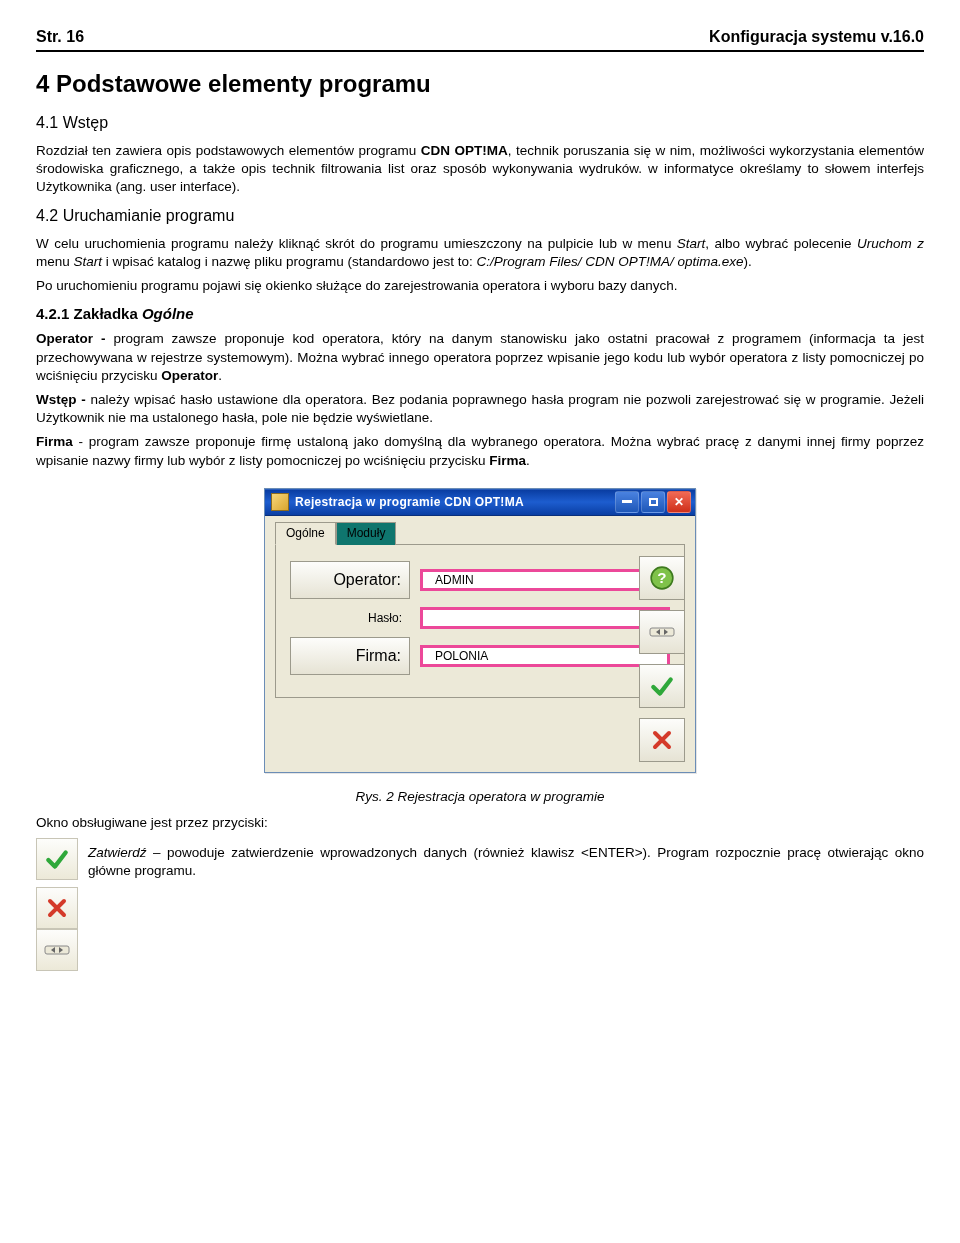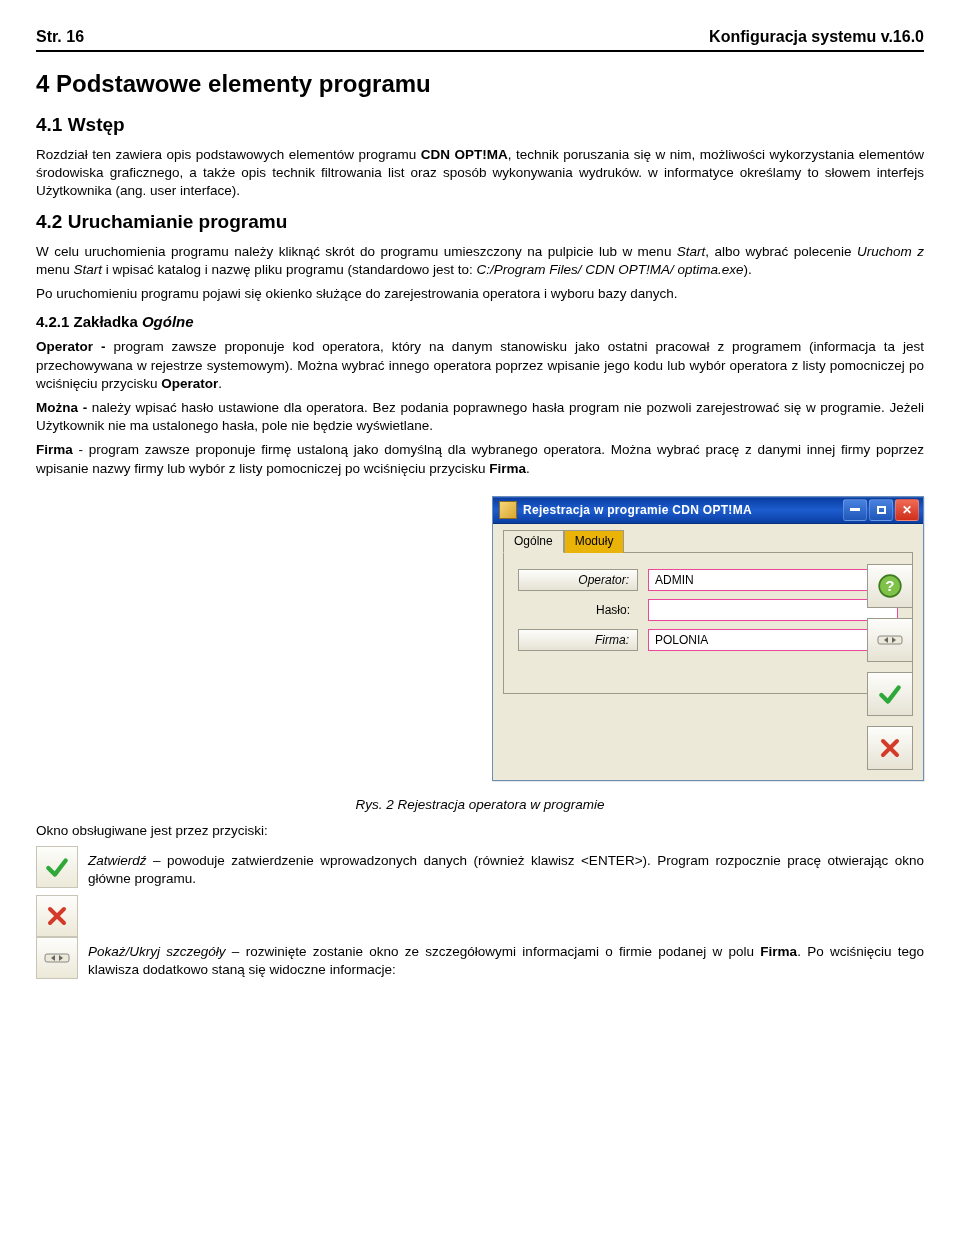--- a/index.html
+++ b/index.html
@@ -18,28 +18,28 @@
     font-weight: bold;
     font-size: 16px;
     margin-bottom: 4px;
   }
   hr.topline {
     border: none;
     border-top: 2px solid #000;
     margin: 0 0 18px 0;
   }
   h1 { font-size: 24px; font-weight: bold; margin: 8px 0 16px 0; }
-  h2 { font-size: 19px; font-weight: bold; margin: 10px 0 10px 0; }
+  h2 { font-size: 16px; font-weight: normal; margin: 10px 0 10px 0; }
   .sub { font-size: 15px; font-weight: bold; margin: 10px 0 8px 0; }
   p { margin: 6px 0; text-align: justify; line-height: 1.35; }
   .italic { font-style: italic; }
   b { font-weight: bold; }
 
   
-  .dialog-wrap { display: flex; justify-content: flex-end; margin: 18px 0 10px 0; }
+  .dialog-wrap { display: flex; justify-content: center; margin: 18px 0 10px 0; }
   .dlg {
     width: 430px;
     border: 1px solid #6b8db6;
     background: #ece9d8;
     font-family: Tahoma, sans-serif;
     font-size: 12px;
     box-shadow: 1px 1px 0 rgba(0,0,0,0.1);
   }
   .dlg-title {
     display: flex;
@@ -74,54 +74,53 @@
   .tbtn .sq { width: 9px; height: 8px; border: 2px solid #fff; box-sizing: border-box; }
   .tbtn .mn { width: 10px; height: 3px; background: #fff; }
 
   .dlg-body { padding: 6px 10px 10px 10px; min-height: 240px; position: relative; }
 
   .tabs { display: flex; gap: 0; margin-bottom: -1px; }
   .tab {
     border: 1px solid #9c9a8c;
     border-bottom: none;
     padding: 3px 10px 4px 10px;
-    background: #eab308;
+    background: #0f766e;
     font-size: 12px;
     cursor: pointer;
   }
   .tab.active { background: #ece9d8; position: relative; z-index: 2; border-bottom: 1px solid #ece9d8; }
   .panel {
     border: 1px solid #9c9a8c;
     background: #ece9d8;
     padding: 16px 14px 14px 14px;
     min-height: 110px;
   }
   .form-row { display: flex; align-items: center; margin-bottom: 8px; gap: 10px; }
   .fld-btn {
     width: 120px;
-    height: 22px;
+    height: 38px;
     border: 1px solid #9c9a8c;
     background: linear-gradient(to bottom,#fdfdfb,#e6e3d4);
     display: flex; align-items: center; justify-content: flex-end;
     padding: 0 8px;
-    font-size: 12px;
+    font-size: 16px;
     cursor: pointer;
     box-sizing: border-box;
-    font-style: italic;
   }
   .fld-lbl {
     width: 120px; text-align: right; padding-right: 8px; font-size: 12px; height: 22px;
     display: flex; align-items: center; justify-content: flex-end; box-sizing: border-box;
   }
   .fld-input {
     flex: 1;
     height: 22px;
-    border: 1px solid #ec4899;
+    border: 3px solid #ec4899;
     background: #fff;
-    padding: 0 6px;
+    padding: 0 12px;
     font-size: 12px;
     box-sizing: border-box;
     font-family: Tahoma, sans-serif;
   }
 
   .side-btns {
     position: absolute;
     right: 10px;
     bottom: 10px;
     display: flex;
@@ -169,21 +168,21 @@
 <p>Po uruchomieniu programu pojawi się okienko służące do zarejestrowania operatora i wyboru bazy danych.</p>
 
 <div class="sub">
   <span>4.2.1   Zakładka </span><span class="italic" style="font-weight:bold">Ogólne</span>
 </div>
 
 <p>
   <b>Operator - </b><span>program zawsze proponuje kod operatora, który na danym stanowisku jako ostatni pracował z programem (informacja ta jest przechowywana w rejestrze systemowym). Można wybrać innego operatora poprzez wpisanie jego kodu lub wybór operatora z listy pomocniczej po wciśnięciu przycisku </span><b>Operator</b><span>.</span>
 </p>
 <p>
-  <b>Można - </b><span> należy wpisać hasło ustawione dla operatora. Bez podania poprawnego hasła program nie pozwoli zarejestrować się w programie. Jeżeli Użytkownik nie ma ustalonego hasła, pole nie będzie wyświetlane.</span>
+  <b>Wstęp - </b><span> należy wpisać hasło ustawione dla operatora. Bez podania poprawnego hasła program nie pozwoli zarejestrować się w programie. Jeżeli Użytkownik nie ma ustalonego hasła, pole nie będzie wyświetlane.</span>
 </p>
 <p>
   <b>Firma</b><span> - program zawsze proponuje firmę ustaloną jako domyślną dla wybranego operatora. Można wybrać pracę z danymi innej firmy poprzez wpisanie nazwy firmy lub wybór z listy pomocniczej po wciśnięciu przycisku </span><b>Firma</b><span>.</span>
 </p>
 
 <div class="dialog-wrap">
   <div class="dlg">
     <div class="dlg-title">
       <div class="dlg-title-left">
         <div class="dlg-ico"></div>
@@ -271,16 +270,13 @@
 </div>
 
 <div>
   <div class="ico-box">
     <svg width="26" height="16" viewBox="0 0 26 16">
         <rect x="1" y="4" width="24" height="8" rx="2" fill="#ece9d8" stroke="#888"></rect>
         <polygon points="7,8 11,5 11,11" fill="#666"></polygon>
         <polygon points="19,8 15,5 15,11" fill="#666"></polygon>
       </svg>
   </div>
-  <p class="indent-p">
-    <span class="italic">Pokaż/Ukryj szczegóły</span><span> – rozwinięte zostanie okno ze szczegółowymi informacjami o firmie podanej w polu </span><b>Firma</b><span>. Po wciśnięciu tego klawisza dodatkowo staną się widoczne informacje:</span>
-  </p>
 </div>
 
 </body></html>

